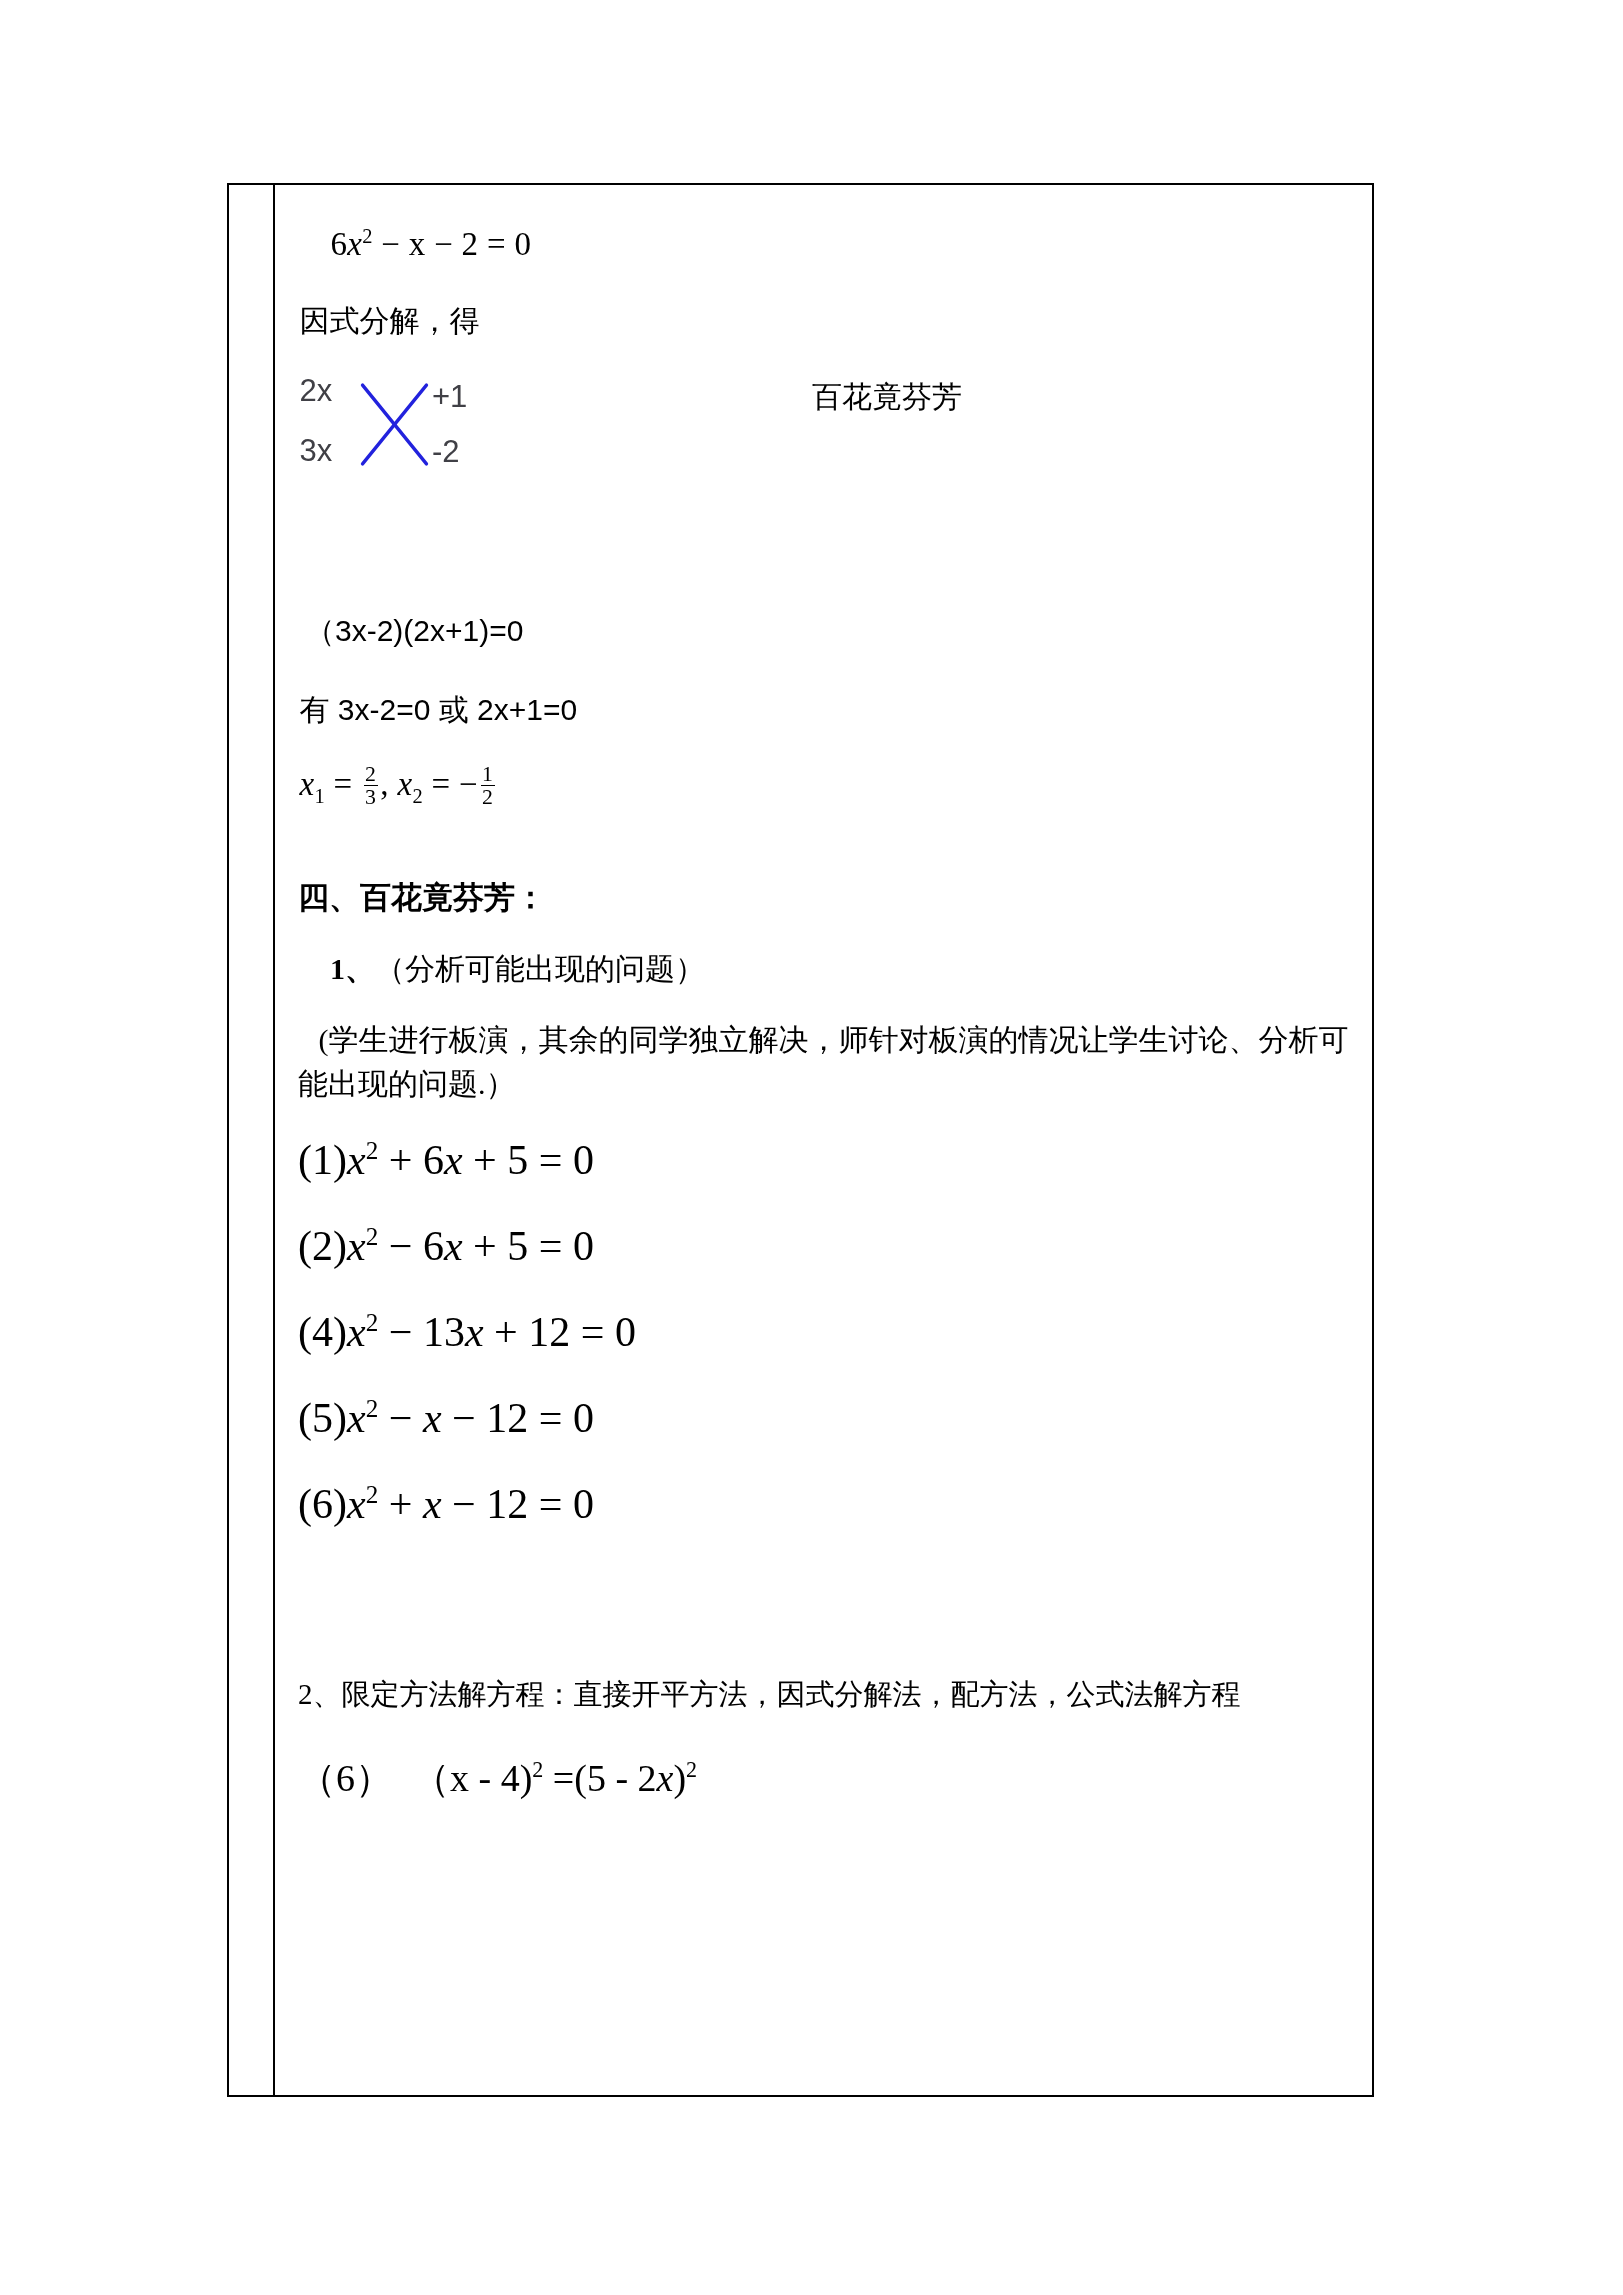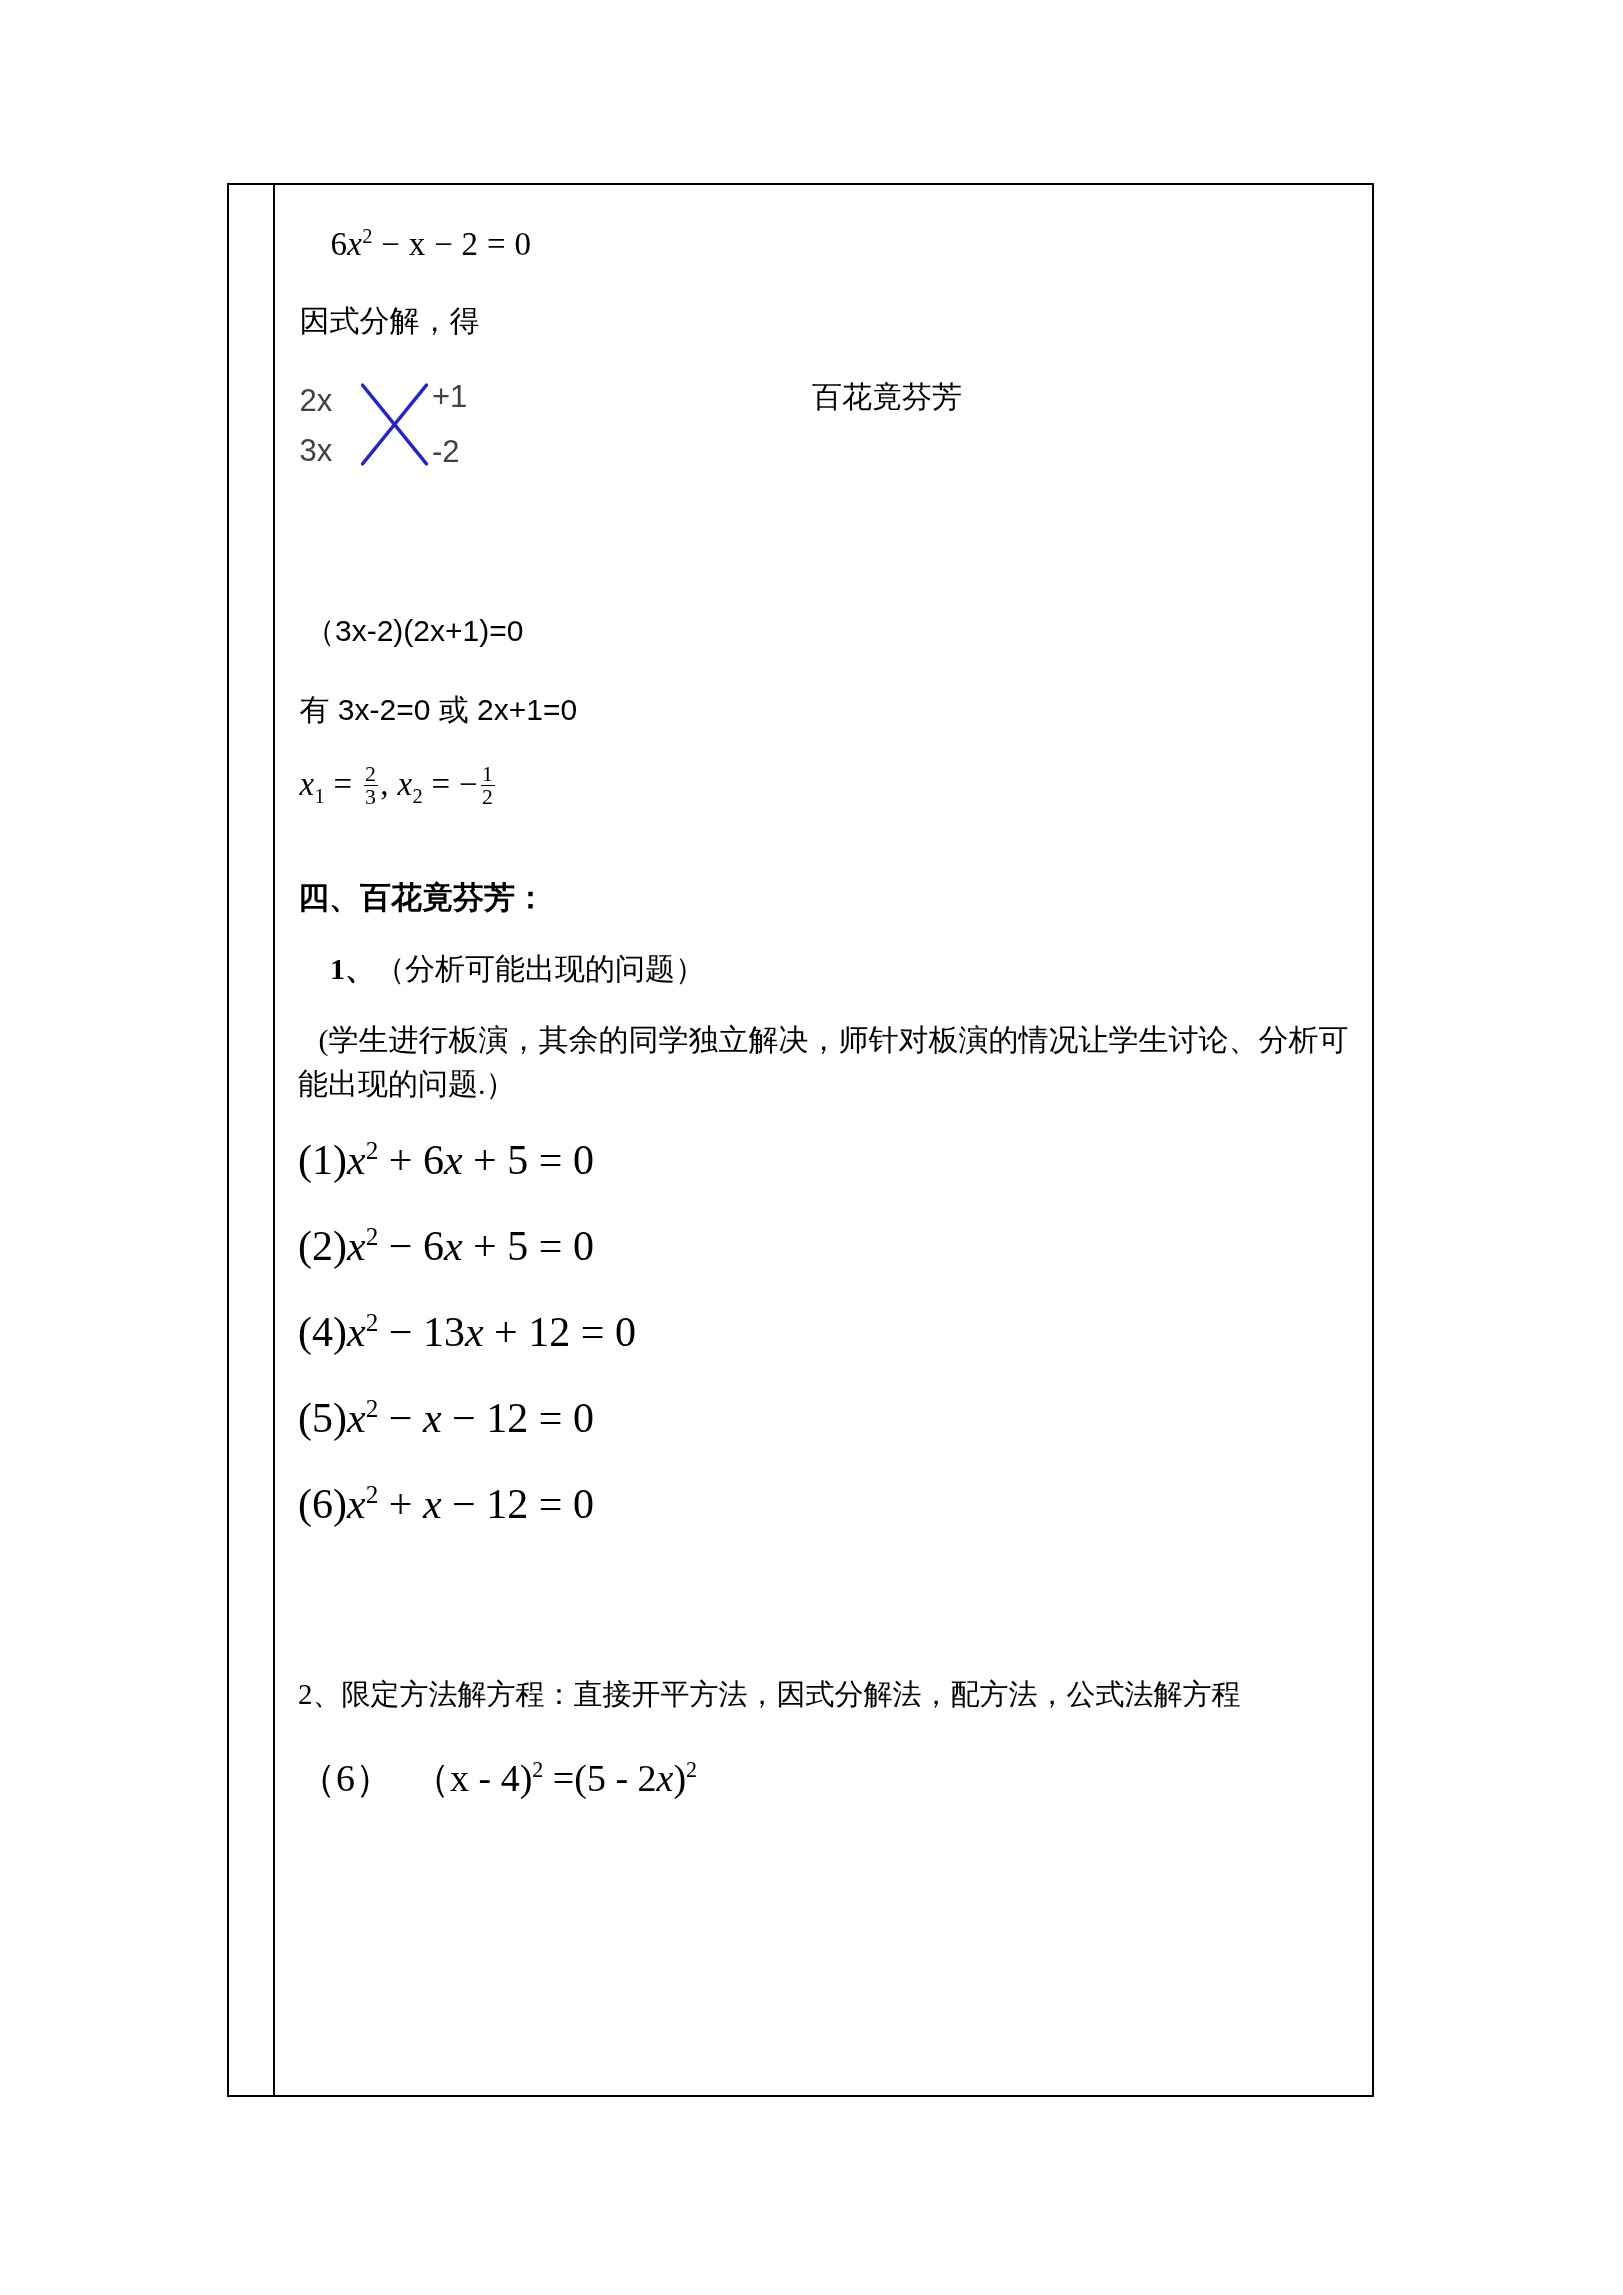--- a/index.html
+++ b/index.html
@@ -126,21 +126,21 @@
     width: 205px;
     height: 109px;
   }
   #cross-figure .cross-label {
     position: absolute;
     font-family: "Liberation Sans", "DejaVu Sans", sans-serif;
     font-size: 31px;
     color: #404046;
     line-height: 1;
   }
-  #cross-term-a  { left: 1.4px;   top: 10px; }
+  #cross-term-a  { left: 1.4px;   top: 0; }
   #cross-term-b  { left: 1.4px;   top: 60px; }
   #cross-term-c  { left: 134px; top: 5.5px; }
   #cross-term-d  { left: 134px; top: 61px; }
   #cross-svg {
     position: absolute;
     left: 59px;
     top: 5.5px;
     width: 75px;
     height: 87px;
   }

